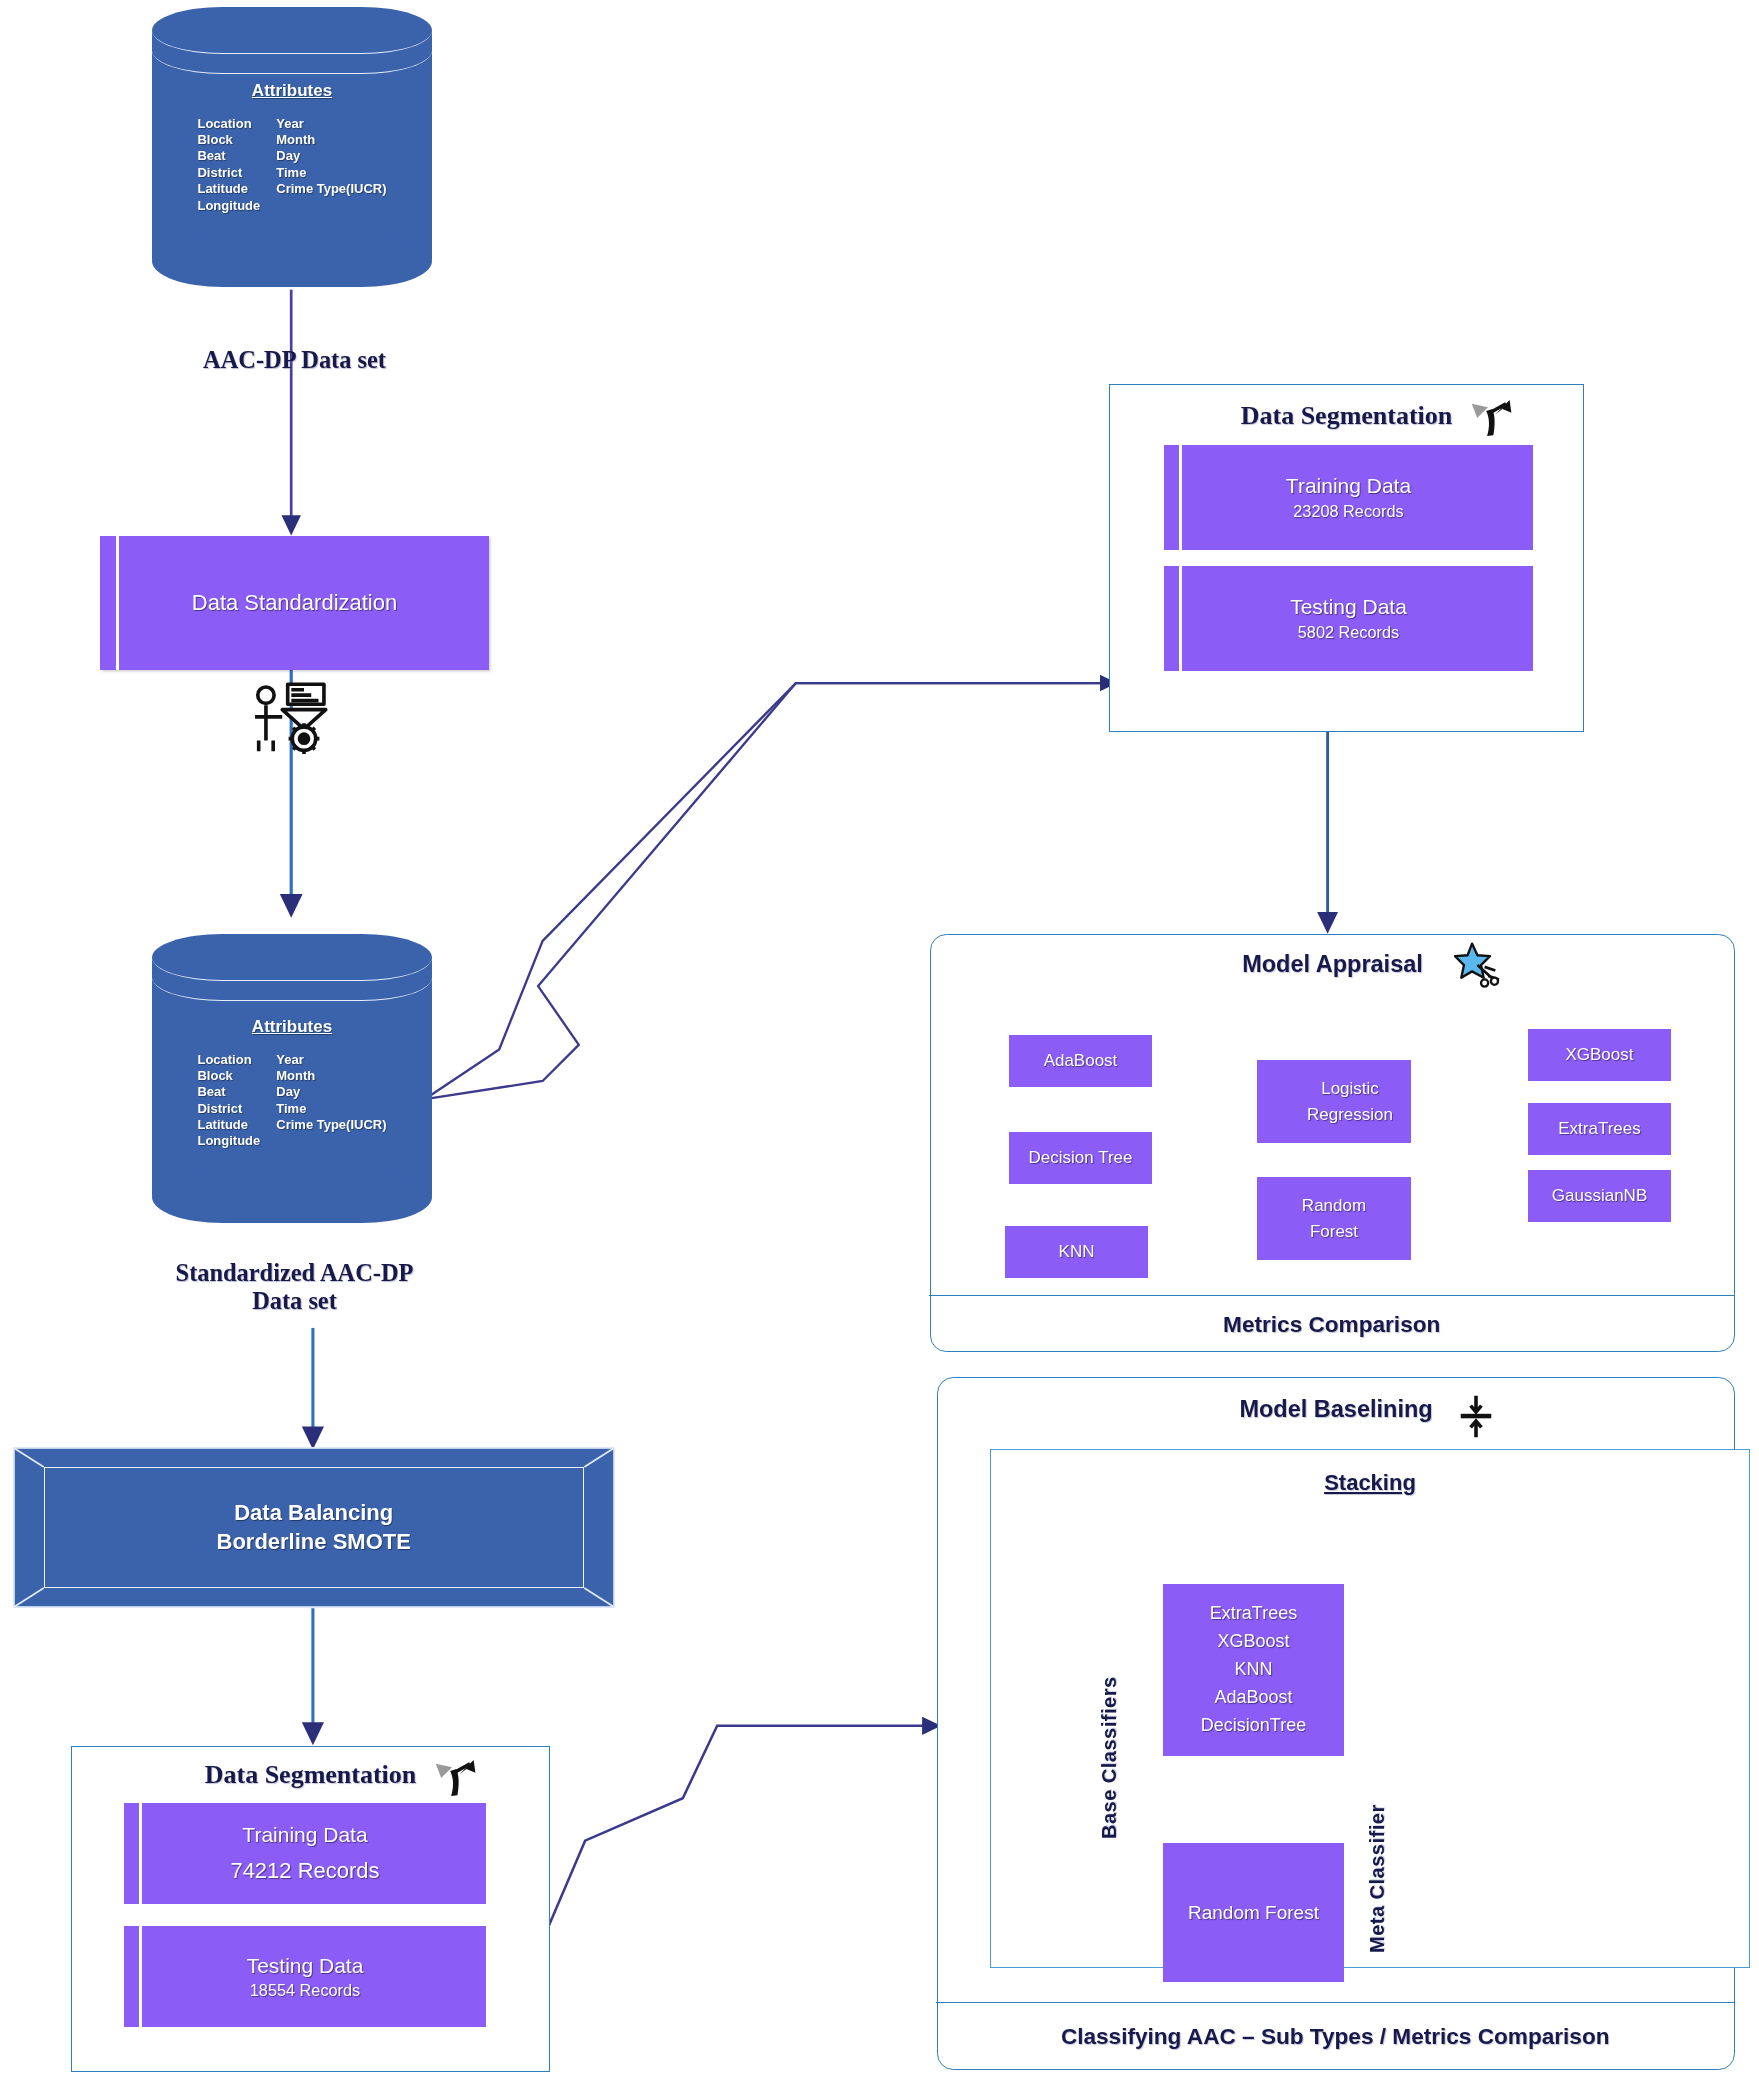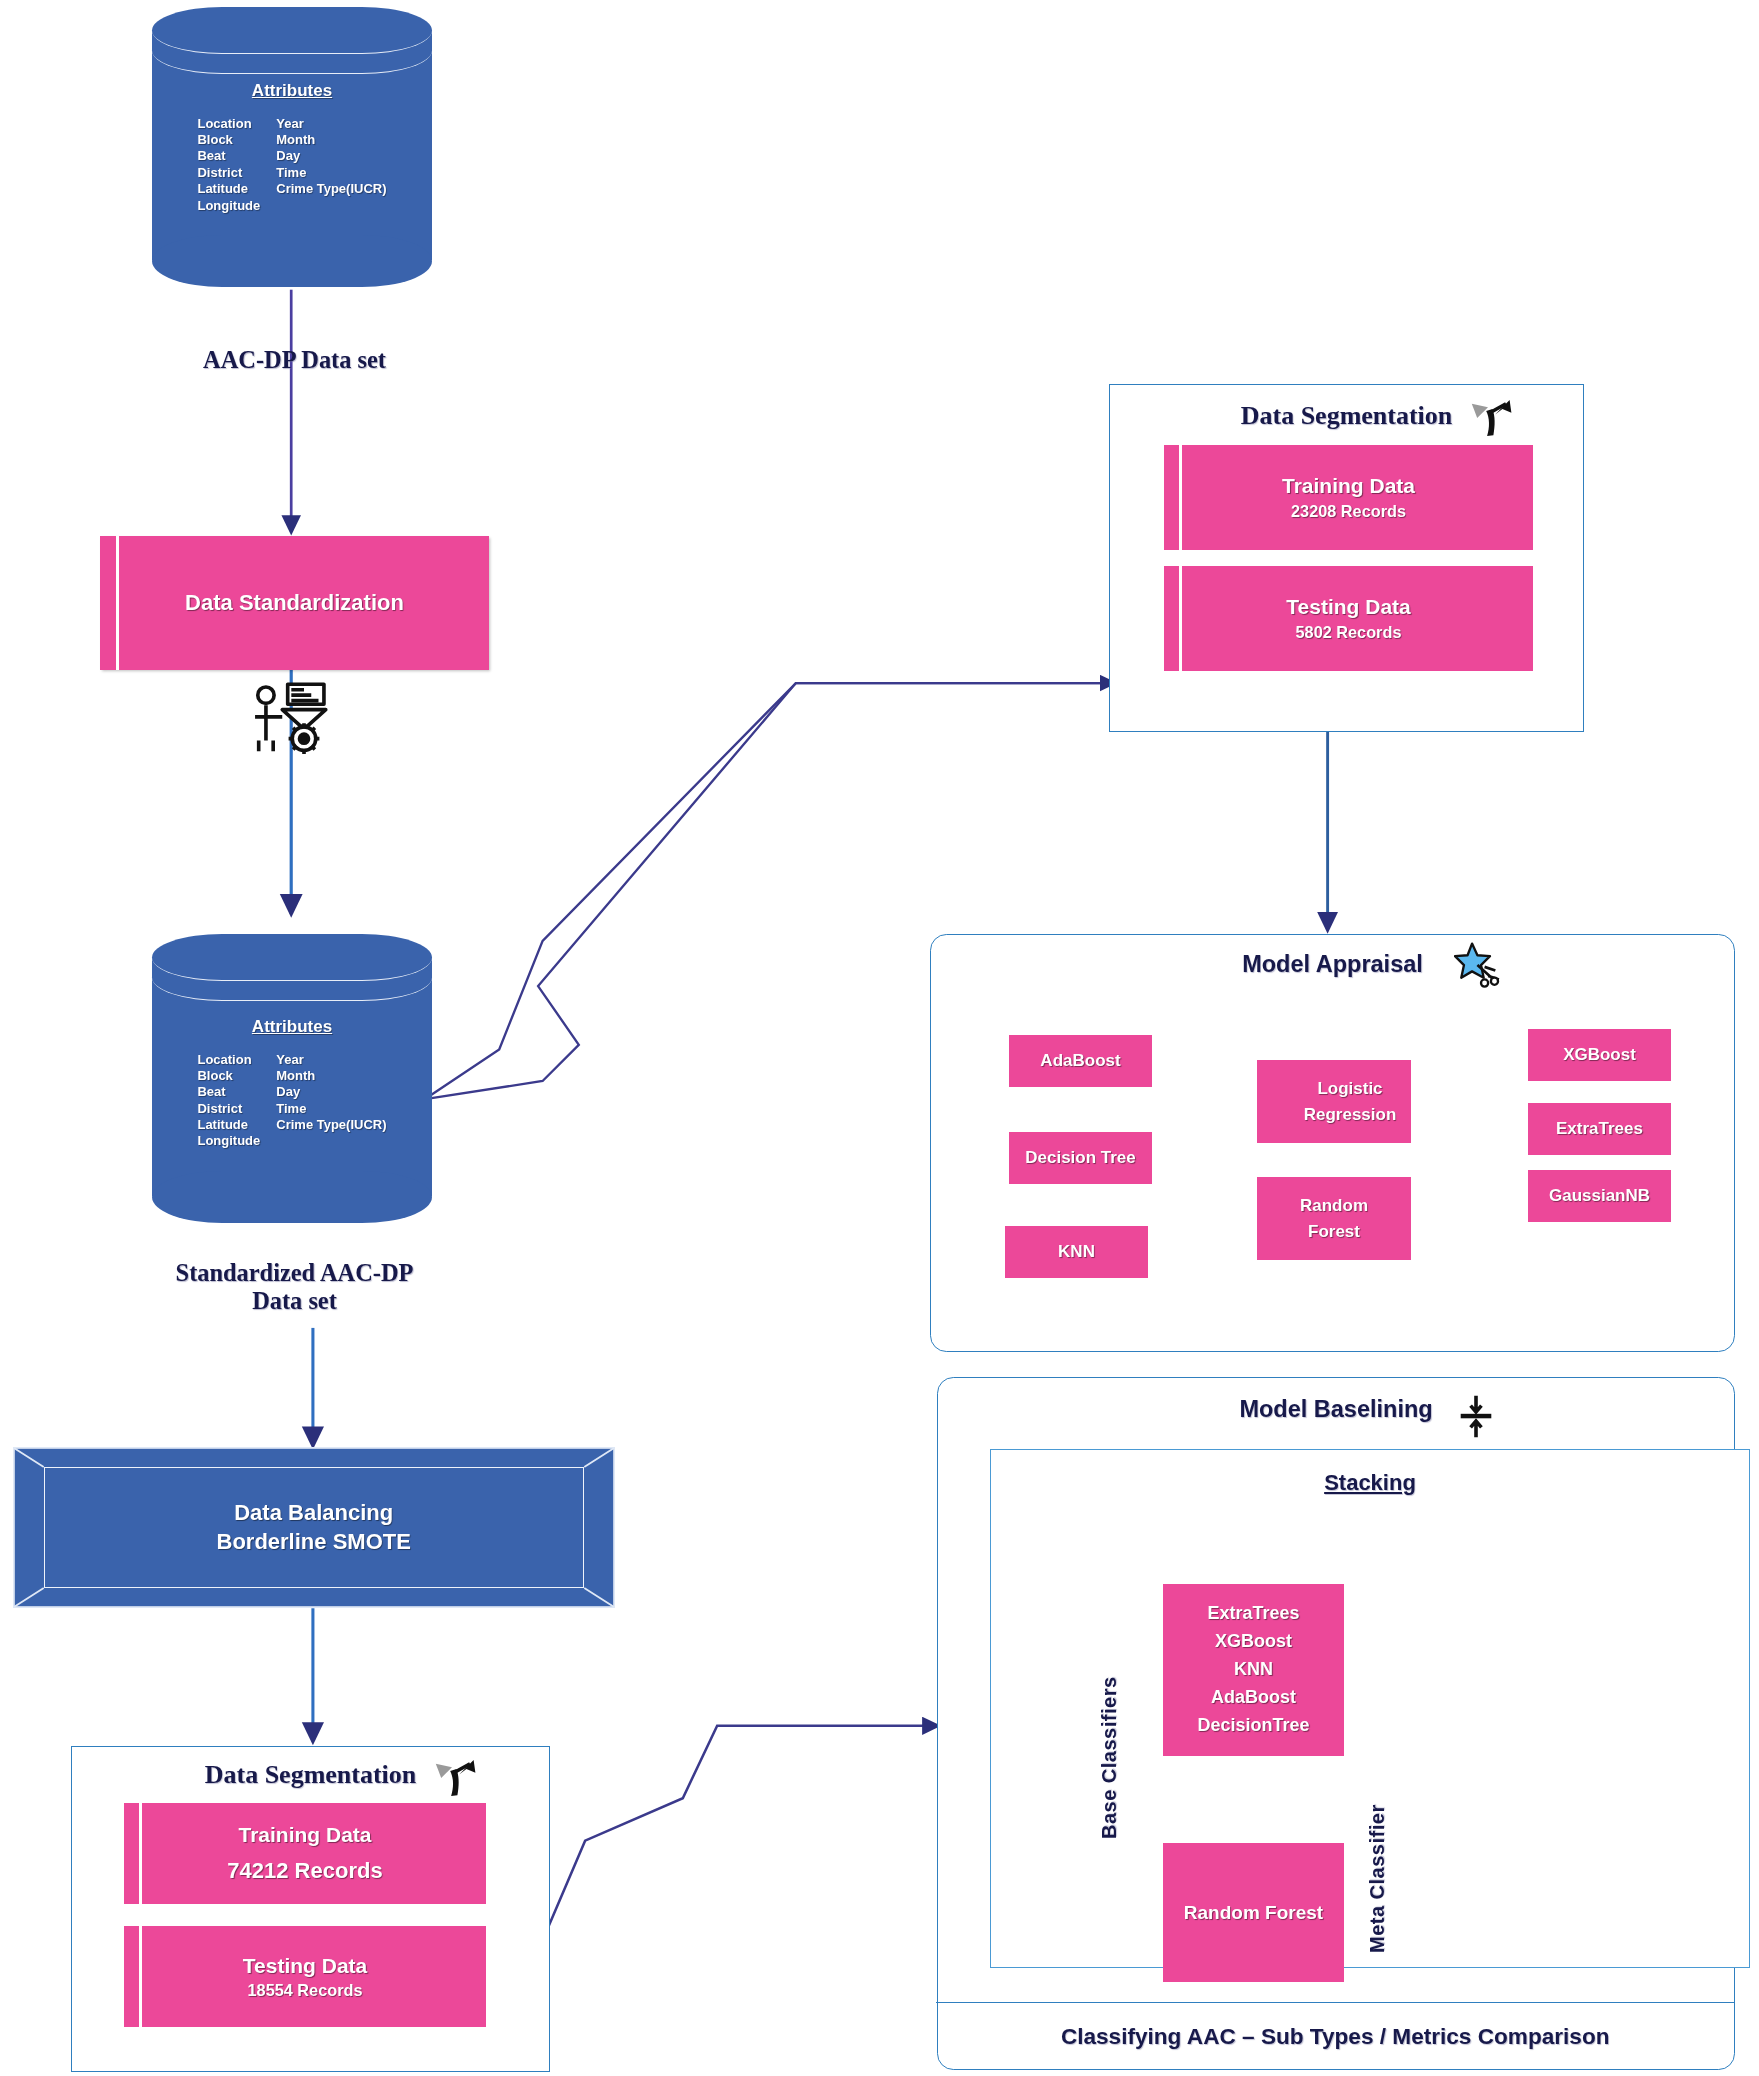--- a/index.html
+++ b/index.html
@@ -2,28 +2,28 @@
 <html style="font-size:14.5px"><head>
 <meta charset="utf-8">
 <style>
   html,body{margin:0;padding:0;background:#ffffff;}
   body{width:1759px;height:2077px;position:relative;font-family:"Liberation Sans",sans-serif;overflow:hidden;}
   #stage{position:relative;width:1759px;height:2077px;}
 
   
   .bluebox{
     position:absolute;
-    background:#ec4899;
+    background:#8b5cf6;
     color:#ffffff;
     display:flex;
     flex-direction:column;
     align-items:center;
     justify-content:center;
     text-align:center;
-    font-weight:bold;
+    font-weight:normal;
     text-shadow:0.9px 0.9px 0.9px rgba(0,0,0,.45);
     box-sizing:border-box;
   }
   .bluebox.shadow{box-shadow:1.8px 1.8px 2.7px rgba(0,0,0,.25);}
 
   
   .stripe::before{
     content:"";
     position:absolute;
     left:4.2%;
@@ -331,20 +331,21 @@
     <div class="bluebox" style="left:597px;top:94px;width:143px;height:52px;font-size:17px;">
       <span>XGBoost</span>
     </div>
     <div class="bluebox" style="left:597px;top:168px;width:143px;height:52px;font-size:17px;">
       <span>ExtraTrees</span>
     </div>
     <div class="bluebox" style="left:597px;top:235px;width:143px;height:52px;font-size:17px;">
       <span>GaussianNB</span>
     </div>
 
+    <div class="footer-strip" style="left:-1.8px;top:360px;width:805px;height:58px;border-top:1.8px solid #2f7fbf;">Metrics Comparison</div>
   </div>
 
   <div class="panel rounded" style="left:937px;top:1377px;width:798px;height:693px;">
     <div class="panel-title title-sans" style="top:18px;">Model Baselining</div>
 
     <svg class="icon" style="left:517px;top:16.3px;width:42px;height:45px;" viewBox="0 0 46 50">
       <path d="M23,2 L23,18 M17,13 L23,20 L29,13" stroke="#111" stroke-width="4" fill="none"></path>
       <rect x="6" y="22" width="34" height="5" fill="#111"></rect>
       <path d="M23,48 L23,32 M17,37 L23,30 L29,37" stroke="#111" stroke-width="4" fill="none"></path>
     </svg>

